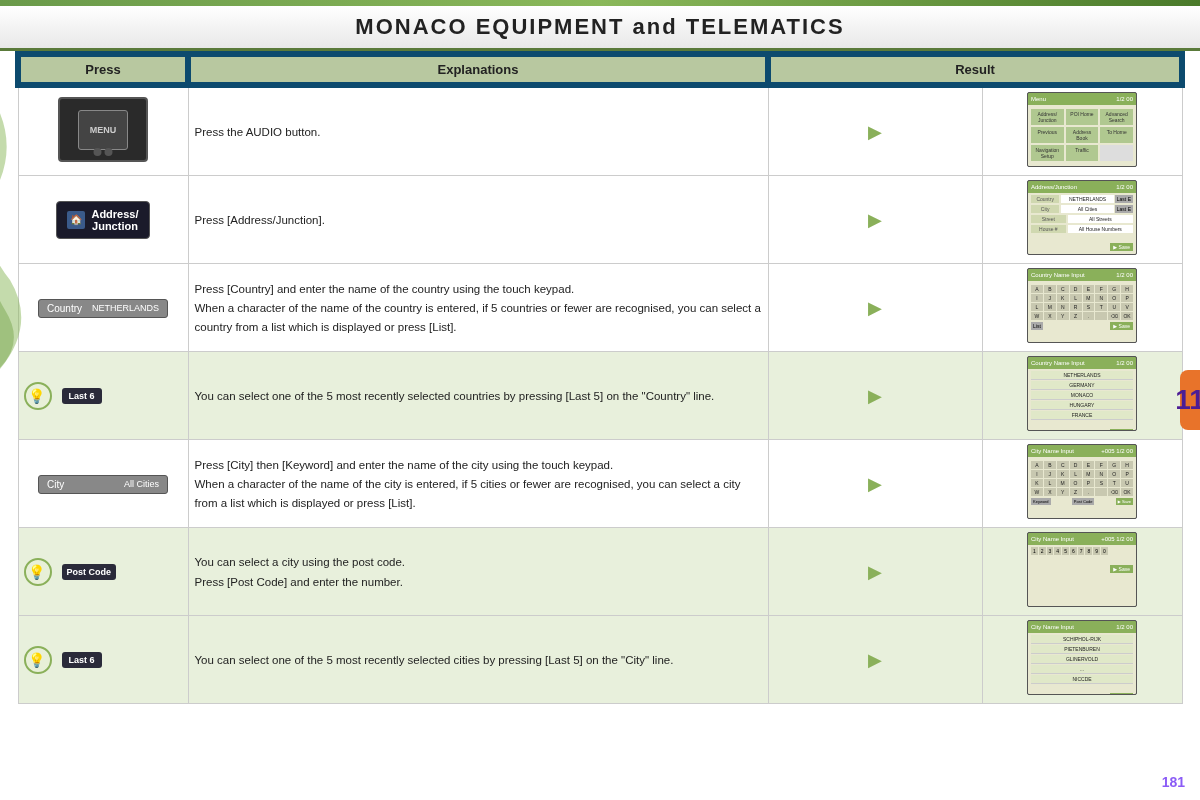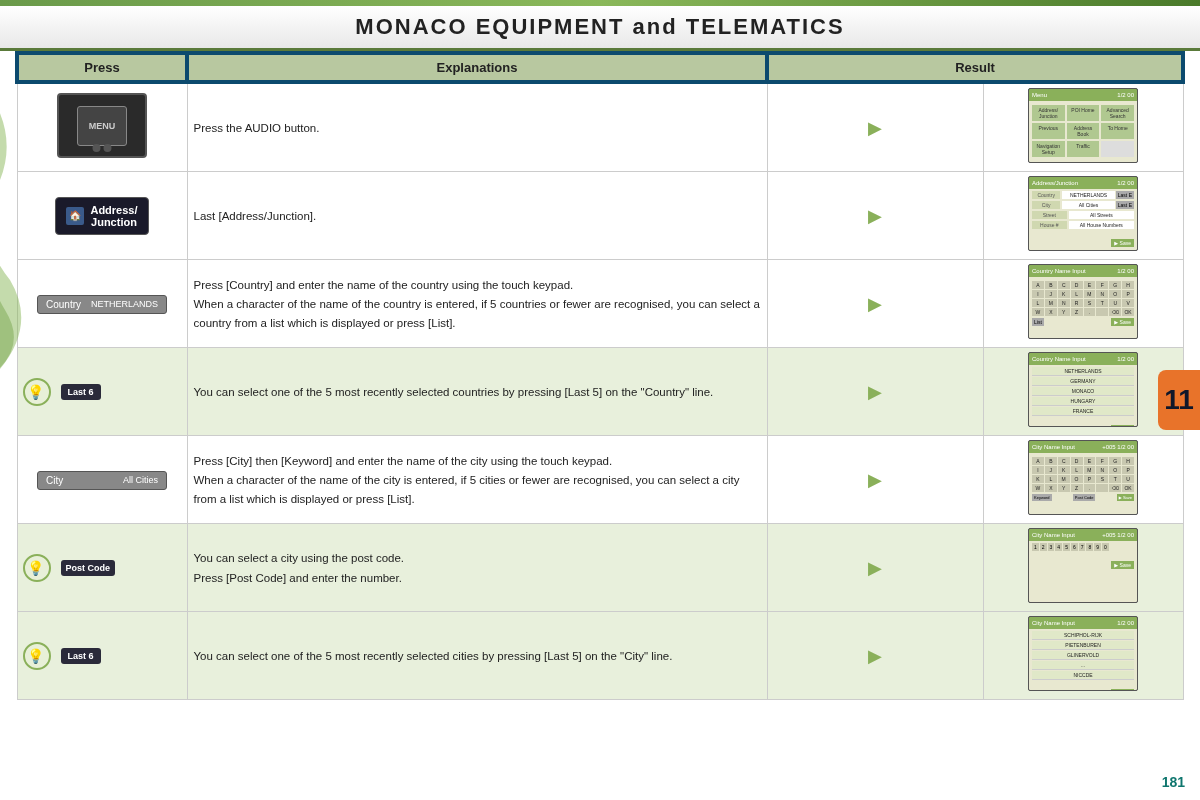--- a/index.html
+++ b/index.html
@@ -34,38 +34,38 @@
       width: 100%;
     }
 
     
     .sidebar-number {
       position: absolute;
       right: 0;
       top: 50%;
       transform: translateY(-50%);
       background: #e8732a;
-      color: #0f172a;
+      color: #4c1d95;
       font-size: 28px;
       font-weight: bold;
-      width: 42px;
+      width: 20px;
       height: 60px;
       display: flex;
       align-items: center;
       justify-content: center;
       border-radius: 8px 0 0 8px;
     }
 
     .page-number-bottom {
       position: absolute;
       bottom: 10px;
       right: 15px;
       font-size: 14px;
       font-weight: bold;
-      color: #0f766e;
+      color: #8b5cf6;
     }
 
     
     .content-area {
       display: flex;
       flex-direction: column;
       padding: 0 15px;
     }
 
     .section-title {
@@ -80,21 +80,21 @@
       width: 100%;
       border-collapse: collapse;
     }
 
     .main-table th {
       background: #b8c8a0;
       text-align: center;
       font-size: 13px;
       font-weight: bold;
       padding: 5px 8px;
-      border: 4px solid #0c4a6e;
+      border: 6px solid #0c4a6e;
       color: #222;
     }
 
     .main-table td {
       border: 1px solid #ccc;
       vertical-align: middle;
       padding: 4px 6px;
     }
 
     .col-press {
@@ -413,21 +413,21 @@
       </tr>
 
       <tr class="row-normal">
         <td class="col-press">
           <div class="address-btn">
             <div class="address-icon">🏠</div>
             <span>Address/<br>Junction</span>
           </div>
         </td>
         <td class="col-explain">
-          <span class="explain-text">Last [Address/Junction].</span>
+          <span class="explain-text">Press [Address/Junction].</span>
         </td>
         <td class="arrow-cell">▶</td>
         <td class="col-result">
           <div class="result-screen">
             <div class="rs-header">
               <span>Address/Junction</span>
               <span>1/2 00</span>
             </div>
             <div class="rs-body">
               <div class="rs-row">

